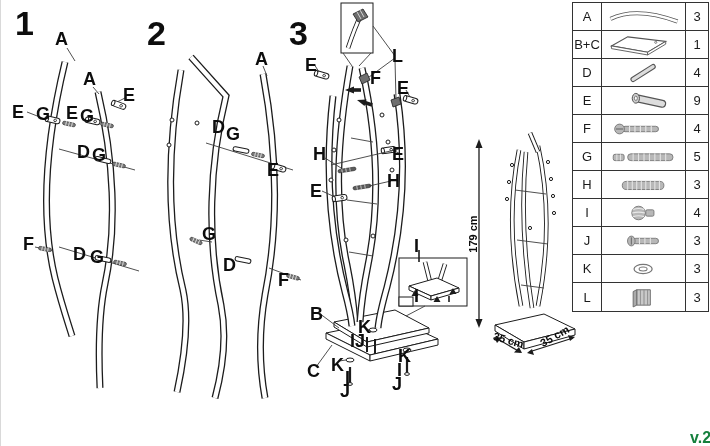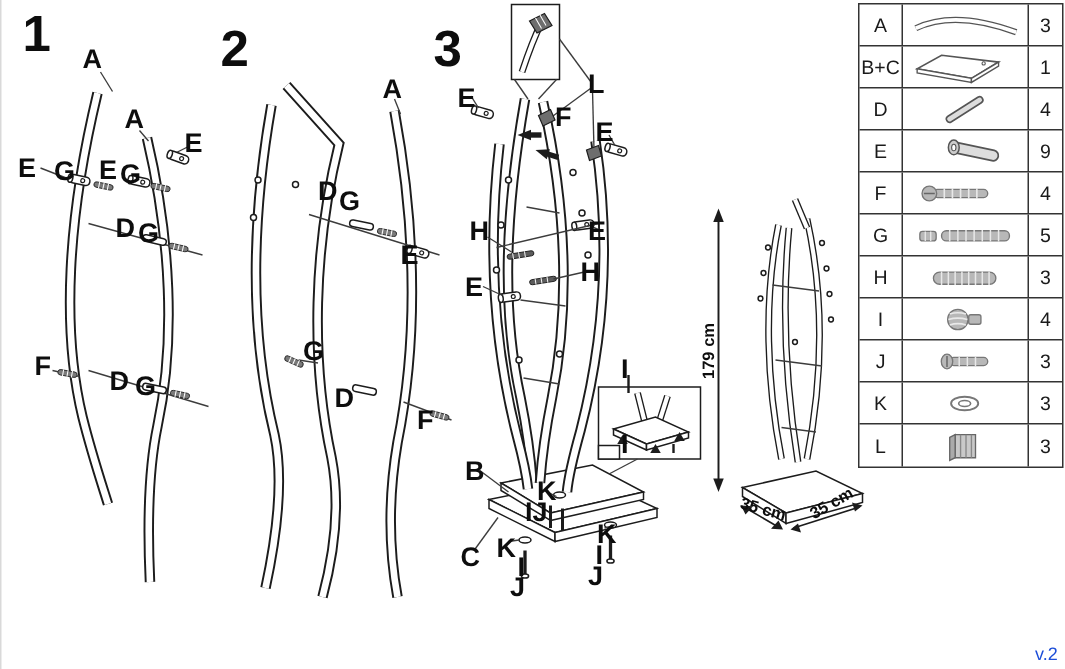--- a/index.html
+++ b/index.html
@@ -15,21 +15,21 @@
   .dk{fill:#6e6e6e;stroke:#1c1c1c;stroke-width:0.8;}
   .blk{fill:#1c1c1c;stroke:none;}
   
   .plabel{position:absolute;font-weight:bold;font-size:18px;line-height:18px;color:#0d0d0d;
           letter-spacing:0;white-space:nowrap;}
   .stepnum{position:absolute;font-weight:bold;font-size:34px;line-height:34px;color:#0d0d0d;}
   .rotlabel{position:absolute;font-weight:bold;font-size:11px;color:#0d0d0d;white-space:nowrap;}
   #dim-height{left:452px;top:228px;transform:rotate(-90deg);transform-origin:center;width:40px;text-align:center;}
   #dim-w1{left:492px;top:334px;transform:rotate(16deg);}
   #dim-w2{left:538px;top:330px;transform:rotate(-30deg);}
-  #version{position:absolute;left:689px;top:429px;font-size:12px;font-weight:normal;color:#1d4ed8;}
+  #version{position:absolute;left:689px;top:429px;font-size:16px;font-weight:bold;color:#15803d;}
   
   #parts-table{position:absolute;left:571px;top:2px;width:137px;border:1px solid #333;
                box-sizing:border-box;background:#fff;}
   .ptrow{display:flex;height:28px;border-bottom:1px solid #333;box-sizing:border-box;}
   .ptrow:last-child{border-bottom:none;}
   .pt-letter{width:29px;border-right:1px solid #333;display:flex;align-items:center;justify-content:center;
              font-size:13px;color:#1a1a1a;box-sizing:border-box;}
   .pt-icon{width:84px;border-right:1px solid #333;display:flex;align-items:center;justify-content:center;
            box-sizing:border-box;}
   .pt-qty{flex:1;display:flex;align-items:center;justify-content:center;font-size:13px;color:#1a1a1a;}

